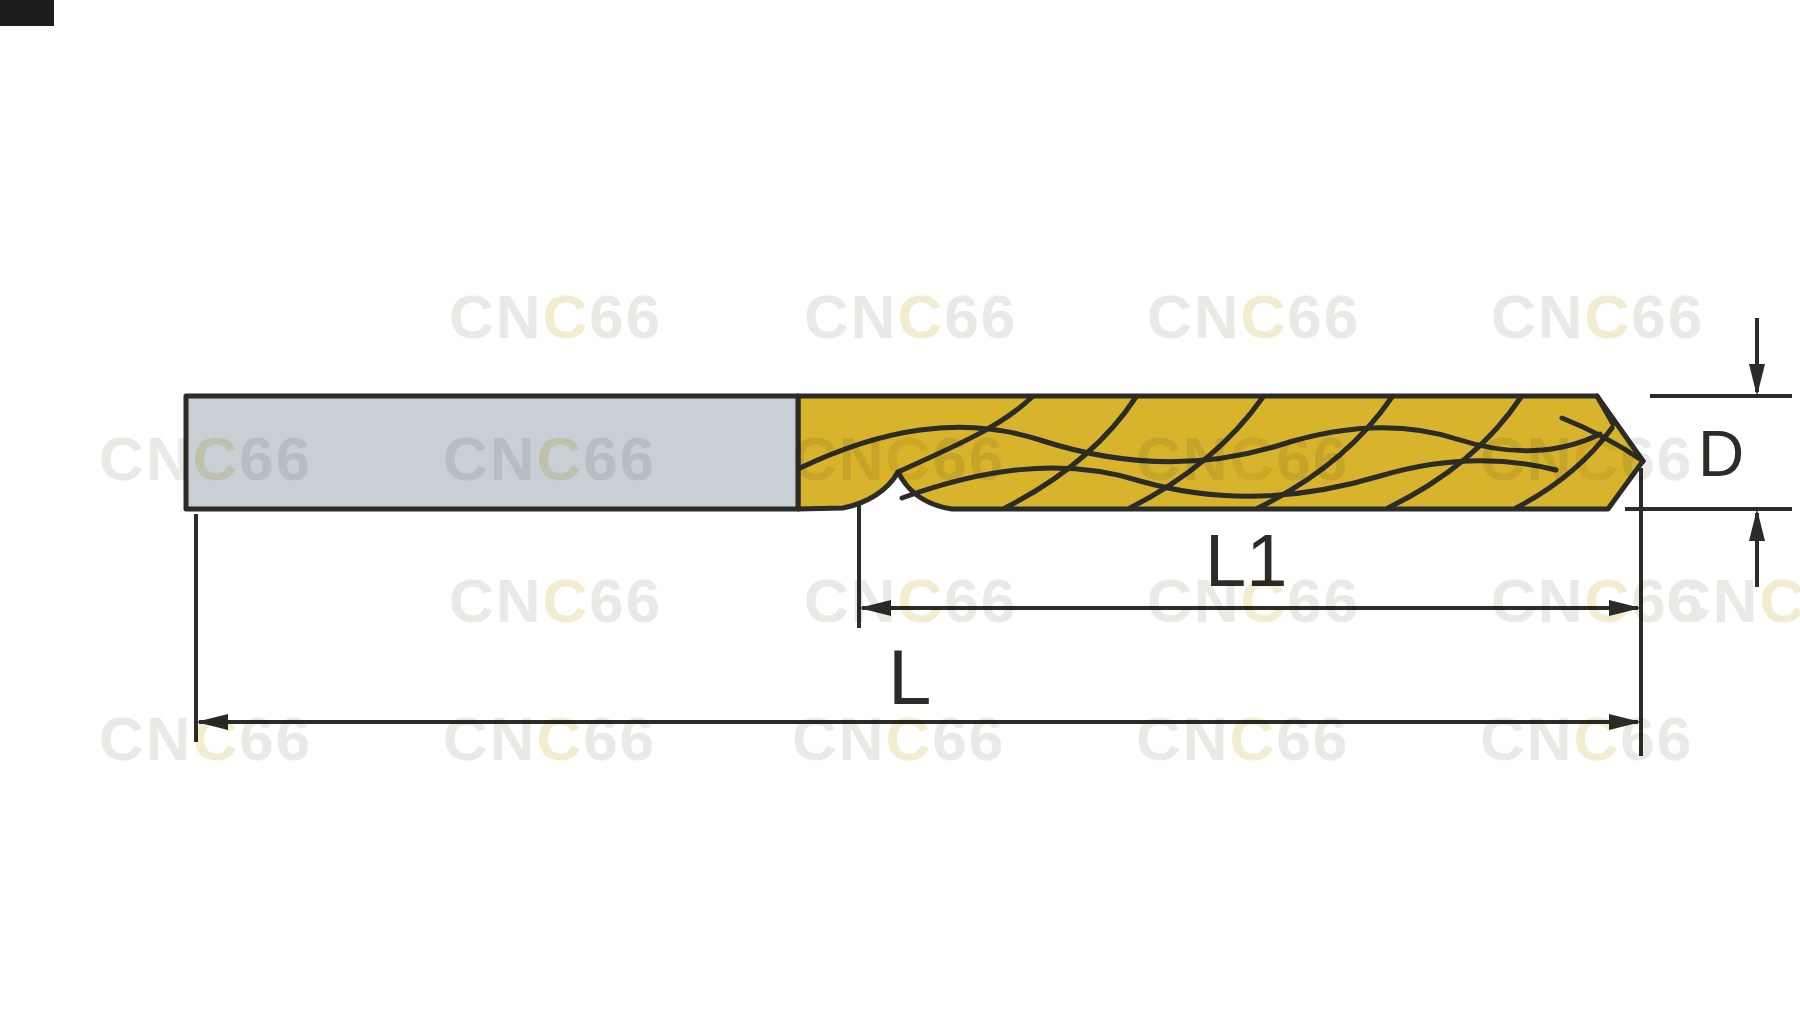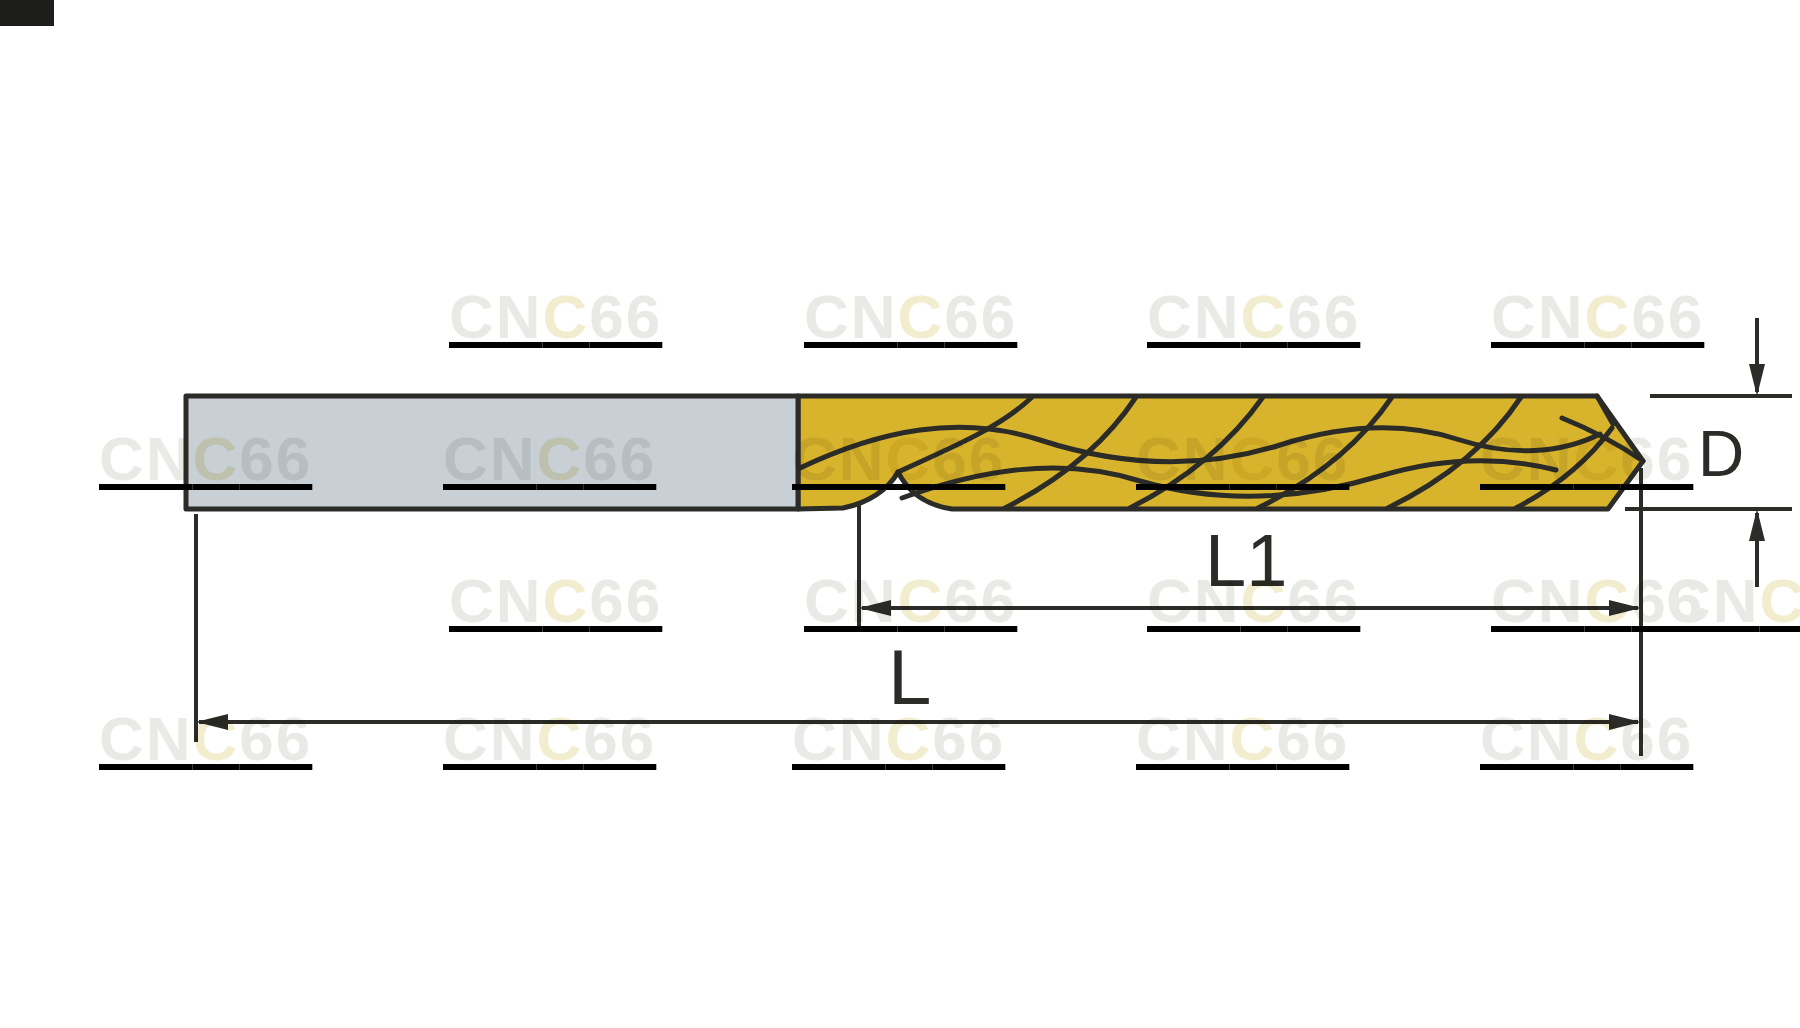--- a/index.html
+++ b/index.html
@@ -28,21 +28,20 @@
     height: 1028px;
     pointer-events: none;
     mix-blend-mode: multiply;
   }
   .watermark {
     position: absolute;
     font-weight: bold;
     letter-spacing: 2px;
     white-space: nowrap;
     user-select: none;
-    text-decoration: underline;
   }
   .outline-stroke {
     stroke: #2b2b27;
     stroke-width: 5;
     stroke-linejoin: round;
     stroke-linecap: round;
   }
   .flute-line {
     stroke: #2b2b27;
     stroke-width: 5;

